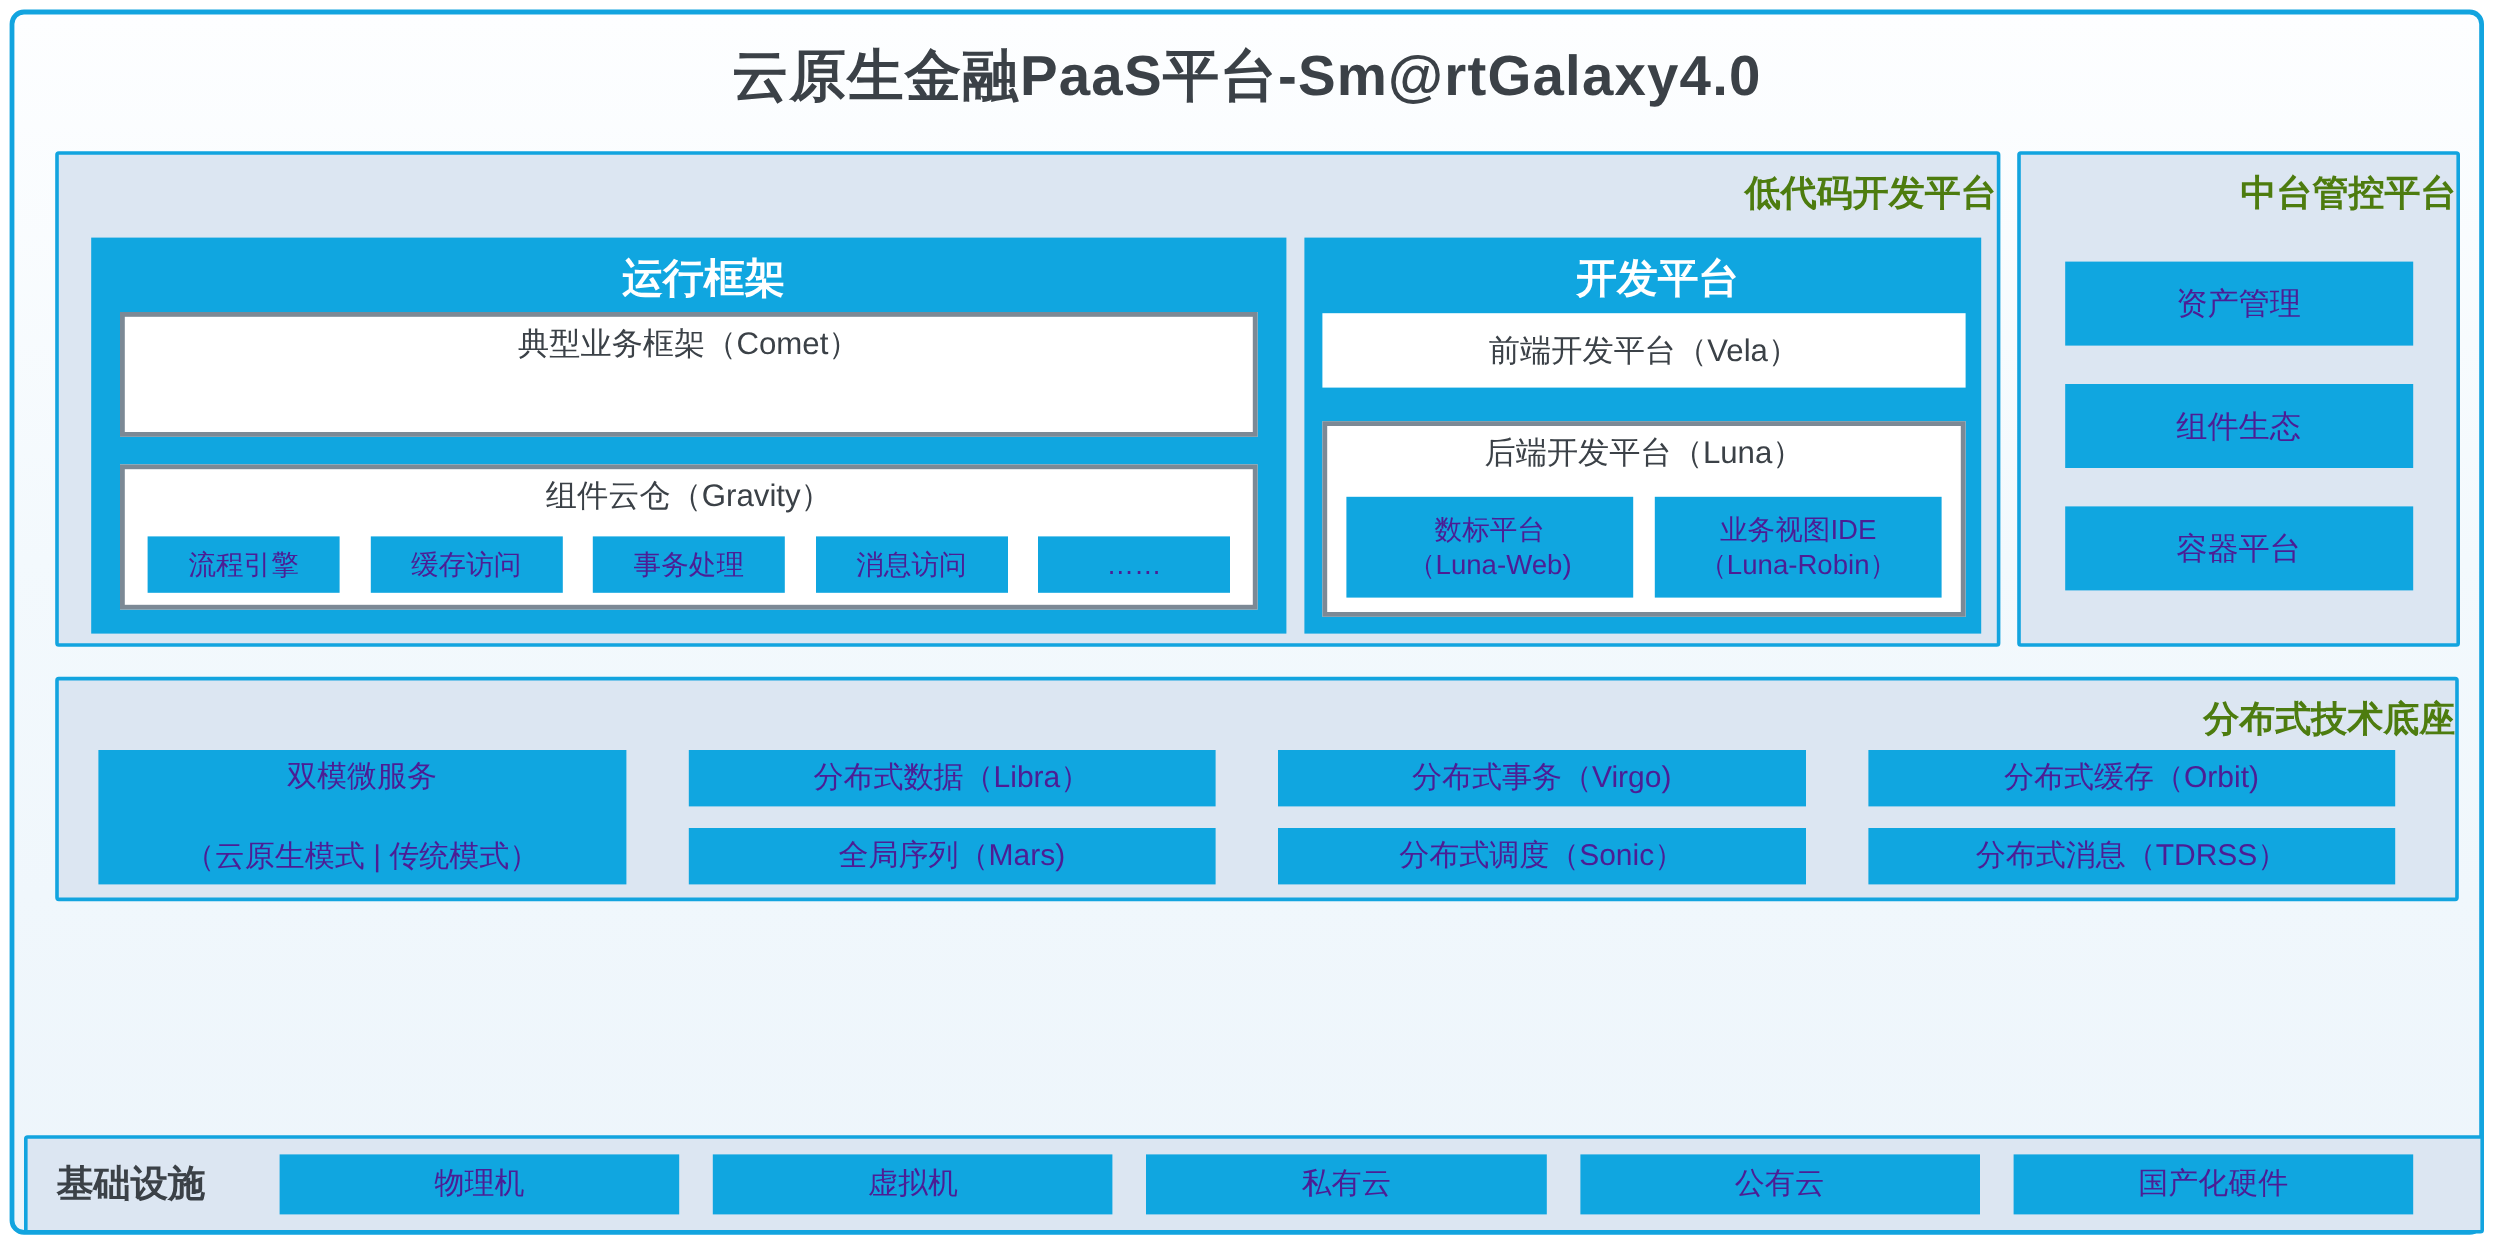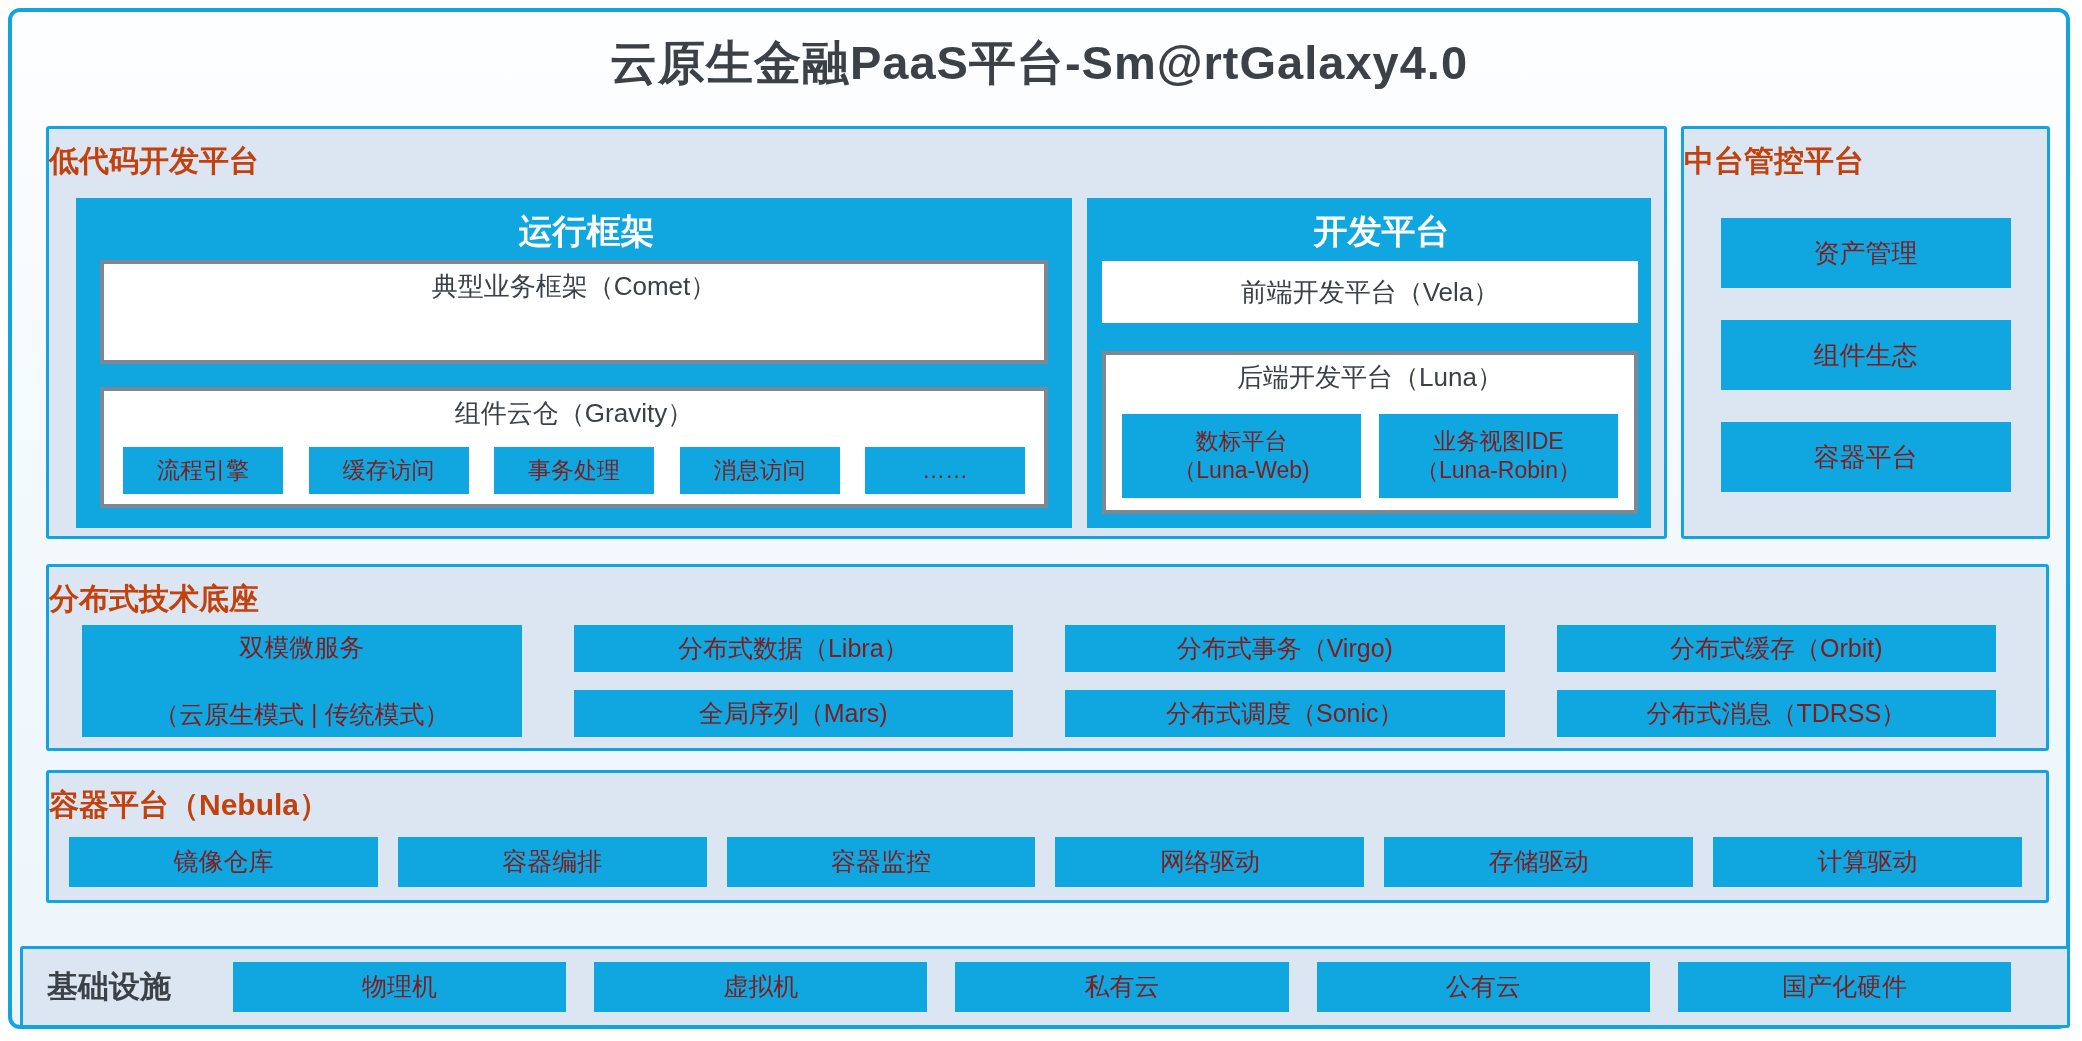--- a/index.html
+++ b/index.html
@@ -20,41 +20,41 @@
   .panel{
     position:absolute;box-sizing:border-box;
     background:#DCE6F2;border:3px solid #12A4DF;border-radius:3px;
   }
   #panel-lowcode{left:34px;top:114px;width:1621px;height:413px;}
   #panel-mid{left:1669px;top:114px;width:369px;height:413px;}
   #panel-dist{left:34px;top:552px;width:2003px;height:187px;}
   #panel-cont{left:34px;top:758px;width:2003px;height:133px;}
   #panel-infra{left:8px;top:934px;width:2050px;height:82px;}
   .panel-header{
-    text-align:left;font-size:30px;font-weight:bold;color:#c2410c;margin-top:12px;
+    text-align:right;font-size:30px;font-weight:bold;color:#4d7c0f;margin-top:12px;
   }
   .block{position:absolute;background:#10A6E0;}
   #block-runtime{left:27px;top:69px;width:996px;height:330px;}
   #block-dev{left:1038px;top:69px;width:564px;height:330px;}
   .block-header{
     color:#ffffff;font-size:34px;font-weight:bold;text-align:center;margin-top:11px;padding-left:25px;
   }
   .whitebox{position:absolute;background:#ffffff;box-sizing:border-box;}
   .greyborder{border:4px solid #7C8995;}
   #comet{left:24px;top:62px;width:948px;height:104px;}
   #gravity{left:24px;top:189px;width:948px;height:121px;}
   .wb-title{
     text-align:center;font-size:26px;color:#3B4147;margin-top:5px;
   }
   .row{
     position:absolute;left:19px;right:19px;bottom:10px;
     display:flex;justify-content:space-between;
   }
   .bluebox{
-    background:#10A6E0;color:#7f1d1d;
+    background:#10A6E0;color:#4c1d95;
     display:flex;align-items:center;justify-content:center;
     font-size:23px;text-align:left;line-height:1.25;
   }
   .comet-item{width:200px;height:47px;}
   .gravity-item{width:160px;height:47px;}
   #vela{
     left:15px;top:63px;width:536px;height:62px;
     display:flex;align-items:center;justify-content:center;
     font-size:26px;color:#3B4147;
   }
@@ -149,31 +149,20 @@
       </div>
       <div class="bluebox dist-cell">分布式数据（Libra）</div>
       <div class="bluebox dist-cell">分布式事务（Virgo)</div>
       <div class="bluebox dist-cell">分布式缓存（Orbit)</div>
       <div class="bluebox dist-cell">全局序列（Mars)</div>
       <div class="bluebox dist-cell">分布式调度（Sonic）</div>
       <div class="bluebox dist-cell">分布式消息（TDRSS）</div>
     </div>
   </div>
 
-  <div class="panel" id="panel-cont">
-    <div class="panel-header">容器平台（Nebula）</div>
-    <div class="row">
-      <div class="bluebox cont-item">镜像仓库</div>
-      <div class="bluebox cont-item">容器编排</div>
-      <div class="bluebox cont-item">容器监控</div>
-      <div class="bluebox cont-item">网络驱动</div>
-      <div class="bluebox cont-item">存储驱动</div>
-      <div class="bluebox cont-item">计算驱动</div>
-    </div>
-  </div>
 
   <div class="panel" id="panel-infra">
     <div class="infra-label">基础设施</div>
     <div class="infra-items">
       <div class="bluebox infra-item">物理机</div>
       <div class="bluebox infra-item">虚拟机</div>
       <div class="bluebox infra-item">私有云</div>
       <div class="bluebox infra-item">公有云</div>
       <div class="bluebox infra-item">国产化硬件</div>
     </div>

